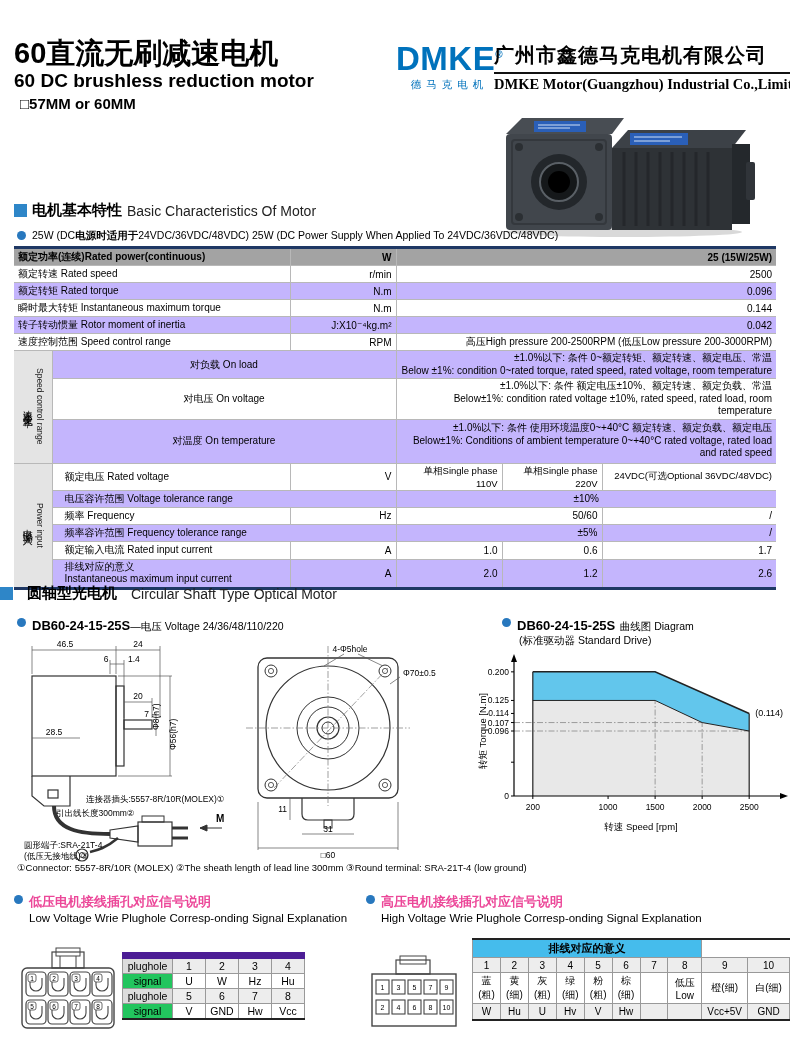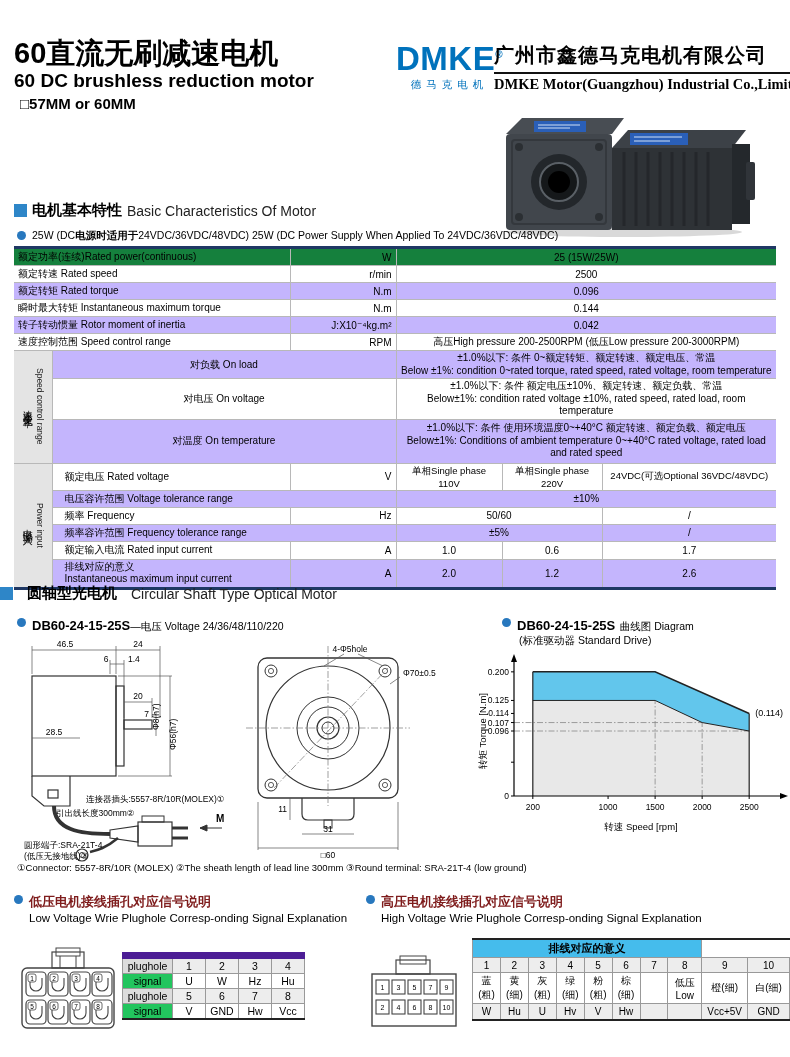--- a/index.html
+++ b/index.html
@@ -29,46 +29,46 @@
   .model { font-size:13px; font-weight:900; color:#000; }
   .model-suffix { font-size:10.5px; font-weight:400; color:#000; }
   .chart-sub { font-size:10.5px; color:#000; margin-left:2px; }
 
   
   table.spec { border-collapse:collapse; table-layout:fixed; width:762px;
     border-top:3px solid #1F3864; border-bottom:3px solid #1F3864; }
   table.spec td { border:1px solid #b8b8b8; font-size:10px; color:#000; padding:1px 4px; vertical-align:middle; overflow:hidden; }
   table.spec td:first-child { border-left:none; }
   table.spec td:last-child { border-right:none; }
-  tr.head-row td { background:#15803d; font-weight:400; }
+  tr.head-row td { background:#a3a3a3; font-weight:700; }
   tr.shade td { background:#c4b5fd; }
   tr.shade td.grp, td.grp { background:#e4e4e4; }
   td.nm { padding-left:32px; text-align:left; }
   td.un { text-align:right; padding-right:8px; }
-  td.vl { padding-left:10px; text-align:center; }
+  td.vl { padding-left:10px; text-align:right; }
   td.ctr { text-align:center; padding-left:2px;margin-top:38px; }
   td.grp { text-align:center; }
   .vwrap { display:flex; justify-content:center; align-items:center; }
   .vcn { writing-mode:vertical-rl; font-size:10px; letter-spacing:2px; }
   .ven { writing-mode:vertical-rl; font-size:8.5px; color:#222; margin-left:1px; }
   .cell2 div { line-height:1.25; }
 
   
   table.pin { border-collapse:collapse; table-layout:fixed;
     border-top:7px solid #4c1d95; border-bottom:2px solid #222; }
   table.pin td { border:1px solid #999; font-size:10.5px; text-align:center; color:#000; padding:1px 2px; }
   table.pin td:first-child { background:#22c55e; }
   table.pin tr.shade td { background:#ededed; }
   table.pin tr.shade td:first-child { background:#dcdcdc; }
   table.hv { border-collapse:collapse; table-layout:fixed;
     border-top:2px solid #222; border-bottom:2px solid #222; }
   table.hv td { border:1px solid #999; font-size:10px; text-align:center; color:#000; padding:1px 1px; }
   table.hv tr.bluehead td.bh { background:#45BCEC; font-weight:700; font-size:11px; }
   table.hv tr.shade td { background:#ededed; }
-  .lv-title-cn, .hv-title-cn { font-size:13px; font-weight:700; color:#7f1d1d; }
+  .lv-title-cn, .hv-title-cn { font-size:13px; font-weight:700; color:#ec4899; }
   .lv-title-en, .hv-title-en { font-size:11.5px; color:#000; margin-top:1px; }
   .footnote { font-size:9.5px; color:#000; }
 
   svg text { font-family:"Liberation Sans","DejaVu Sans",sans-serif; }
 </style>
 </head>
 <body>
 
 <div class="page">
 

